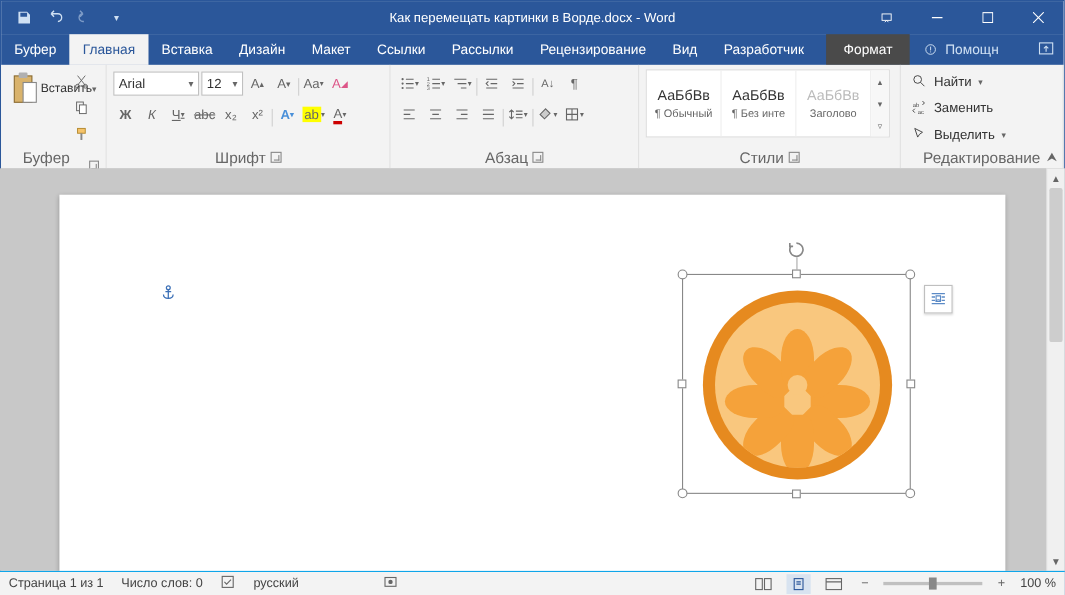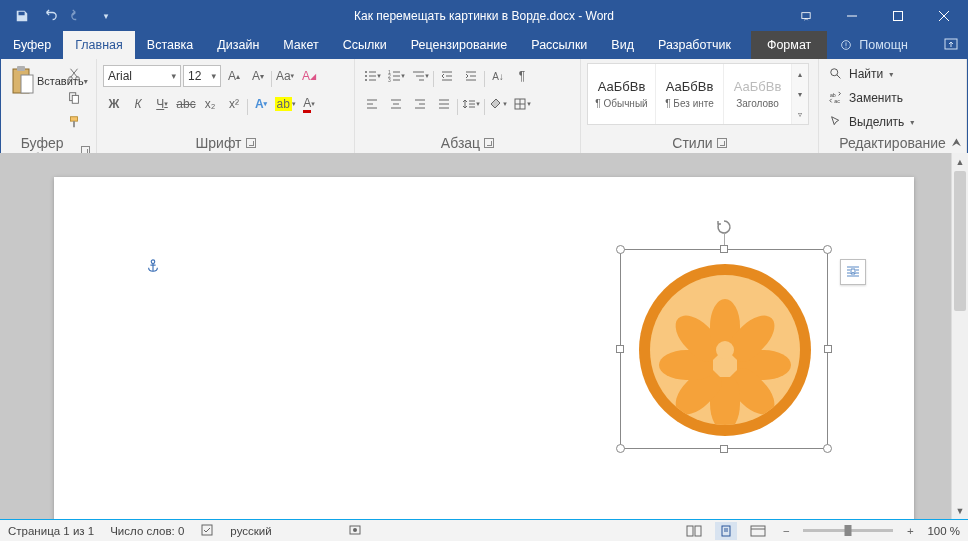--- a/index.html
+++ b/index.html
@@ -137,22 +137,22 @@
   </div>
 </div>
 
 <div class="tabs">
   <div class="tab">Буфер</div>
   <div class="tab active">Главная</div>
   <div class="tab">Вставка</div>
   <div class="tab">Дизайн</div>
   <div class="tab">Макет</div>
   <div class="tab">Ссылки</div>
+  <div class="tab">Рассылки</div>
   <div class="tab">Рецензирование</div>
-  <div class="tab">Рассылки</div>
   <div class="tab">Вид</div>
   <div class="tab">Разработчик</div>
   <div class="tab contextual">Формат</div>
   <div class="help">
     <svg viewBox="0 0 16 16">
         <circle cx="8" cy="8" r="5" fill="none" stroke="currentColor"></circle>
         <path d="M8 5v4m0 1v1" stroke="currentColor"></path>
       </svg>
     <span>Помощн</span>
   </div>

